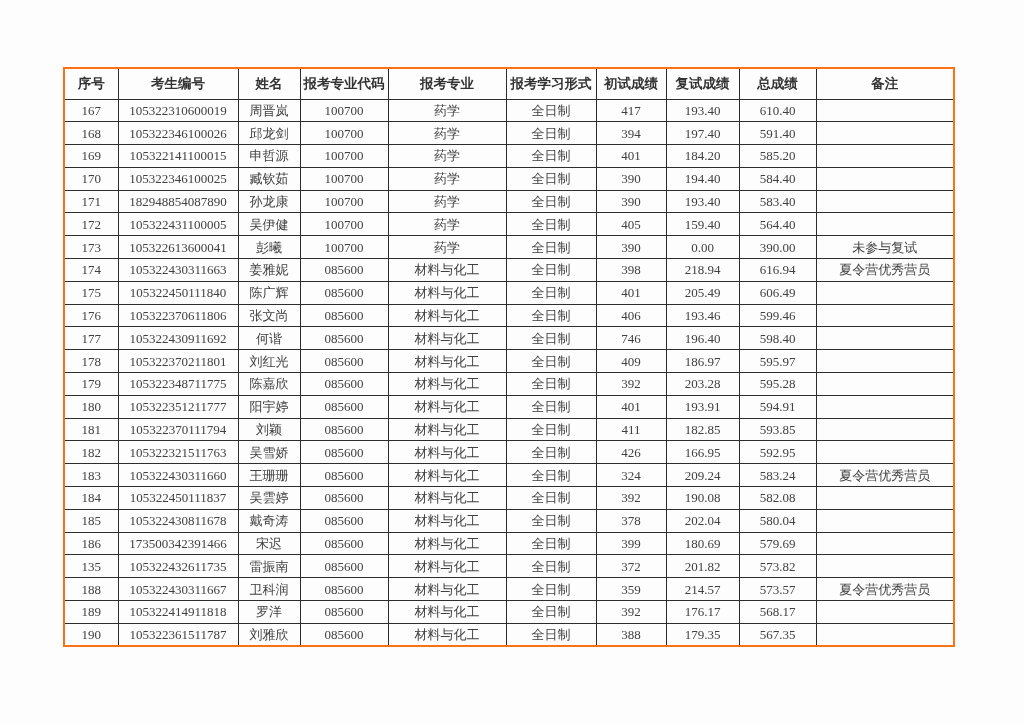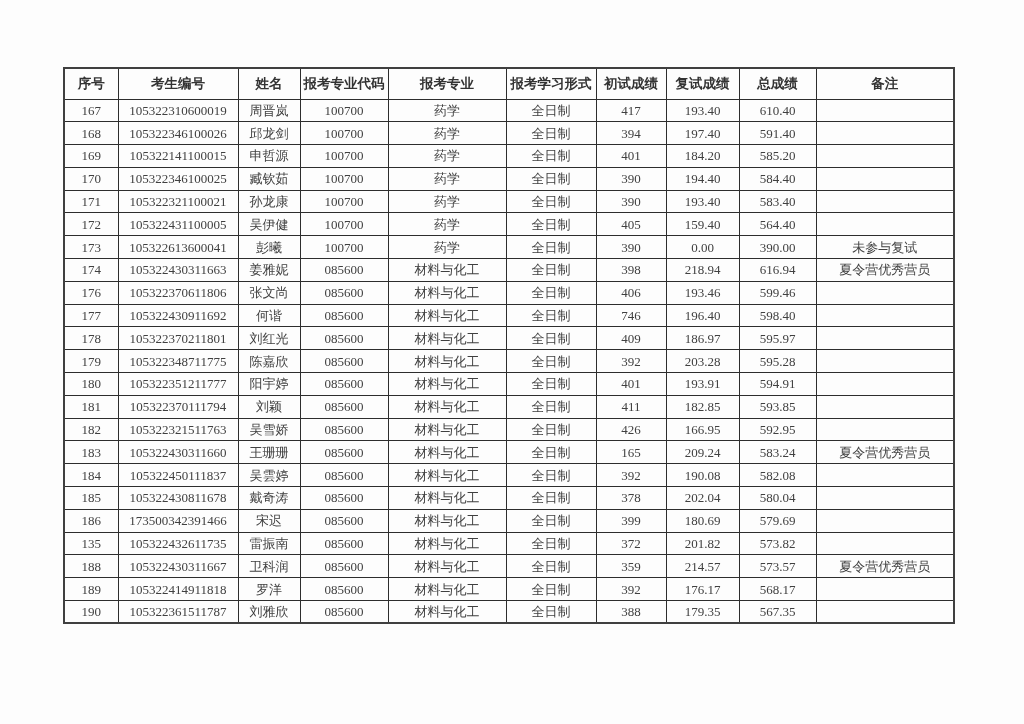--- a/index.html
+++ b/index.html
@@ -16,21 +16,21 @@
     color: #3d3d3d;
     overflow: hidden;
   }
   table.score-table {
     position: absolute;
     left: 63px;
     top: 67px;
     width: 890px;
     border-collapse: collapse;
     table-layout: fixed;
-    border: 2px solid #404040;
+    border: 2px solid #f97316;
     padding-left: 33px;
   }
   .score-table th,
   .score-table td {
     border: 1.6px solid #2d2d2d;
     text-align: center;
     vertical-align: middle;
     padding: 0 1px;
     font-size: 13px;
     line-height: 1;
@@ -126,21 +126,21 @@
           <td>100700</td>
           <td>药学</td>
           <td>全日制</td>
           <td>390</td>
           <td>194.40</td>
           <td>584.40</td>
           <td></td>
         </tr>
         <tr>
           <td>171</td>
-          <td>105322321100021</td>
+          <td>182948854087890</td>
           <td>孙龙康</td>
           <td>100700</td>
           <td>药学</td>
           <td>全日制</td>
           <td>390</td>
           <td>193.40</td>
           <td>583.40</td>
           <td></td>
         </tr>
         <tr>
@@ -173,20 +173,32 @@
           <td>姜雅妮</td>
           <td>085600</td>
           <td>材料与化工</td>
           <td>全日制</td>
           <td>398</td>
           <td>218.94</td>
           <td>616.94</td>
           <td>夏令营优秀营员</td>
         </tr>
         <tr>
+          <td>175</td>
+          <td>105322450111840</td>
+          <td>陈广辉</td>
+          <td>085600</td>
+          <td>材料与化工</td>
+          <td>全日制</td>
+          <td>401</td>
+          <td>205.49</td>
+          <td>606.49</td>
+          <td></td>
+        </tr>
+        <tr>
           <td>176</td>
           <td>105322370611806</td>
           <td>张文尚</td>
           <td>085600</td>
           <td>材料与化工</td>
           <td>全日制</td>
           <td>406</td>
           <td>193.46</td>
           <td>599.46</td>
           <td></td>
@@ -263,21 +275,21 @@
           <td>592.95</td>
           <td></td>
         </tr>
         <tr>
           <td>183</td>
           <td>105322430311660</td>
           <td>王珊珊</td>
           <td>085600</td>
           <td>材料与化工</td>
           <td>全日制</td>
-          <td>165</td>
+          <td>324</td>
           <td>209.24</td>
           <td>583.24</td>
           <td>夏令营优秀营员</td>
         </tr>
         <tr>
           <td>184</td>
           <td>105322450111837</td>
           <td>吴雲婷</td>
           <td>085600</td>
           <td>材料与化工</td>

